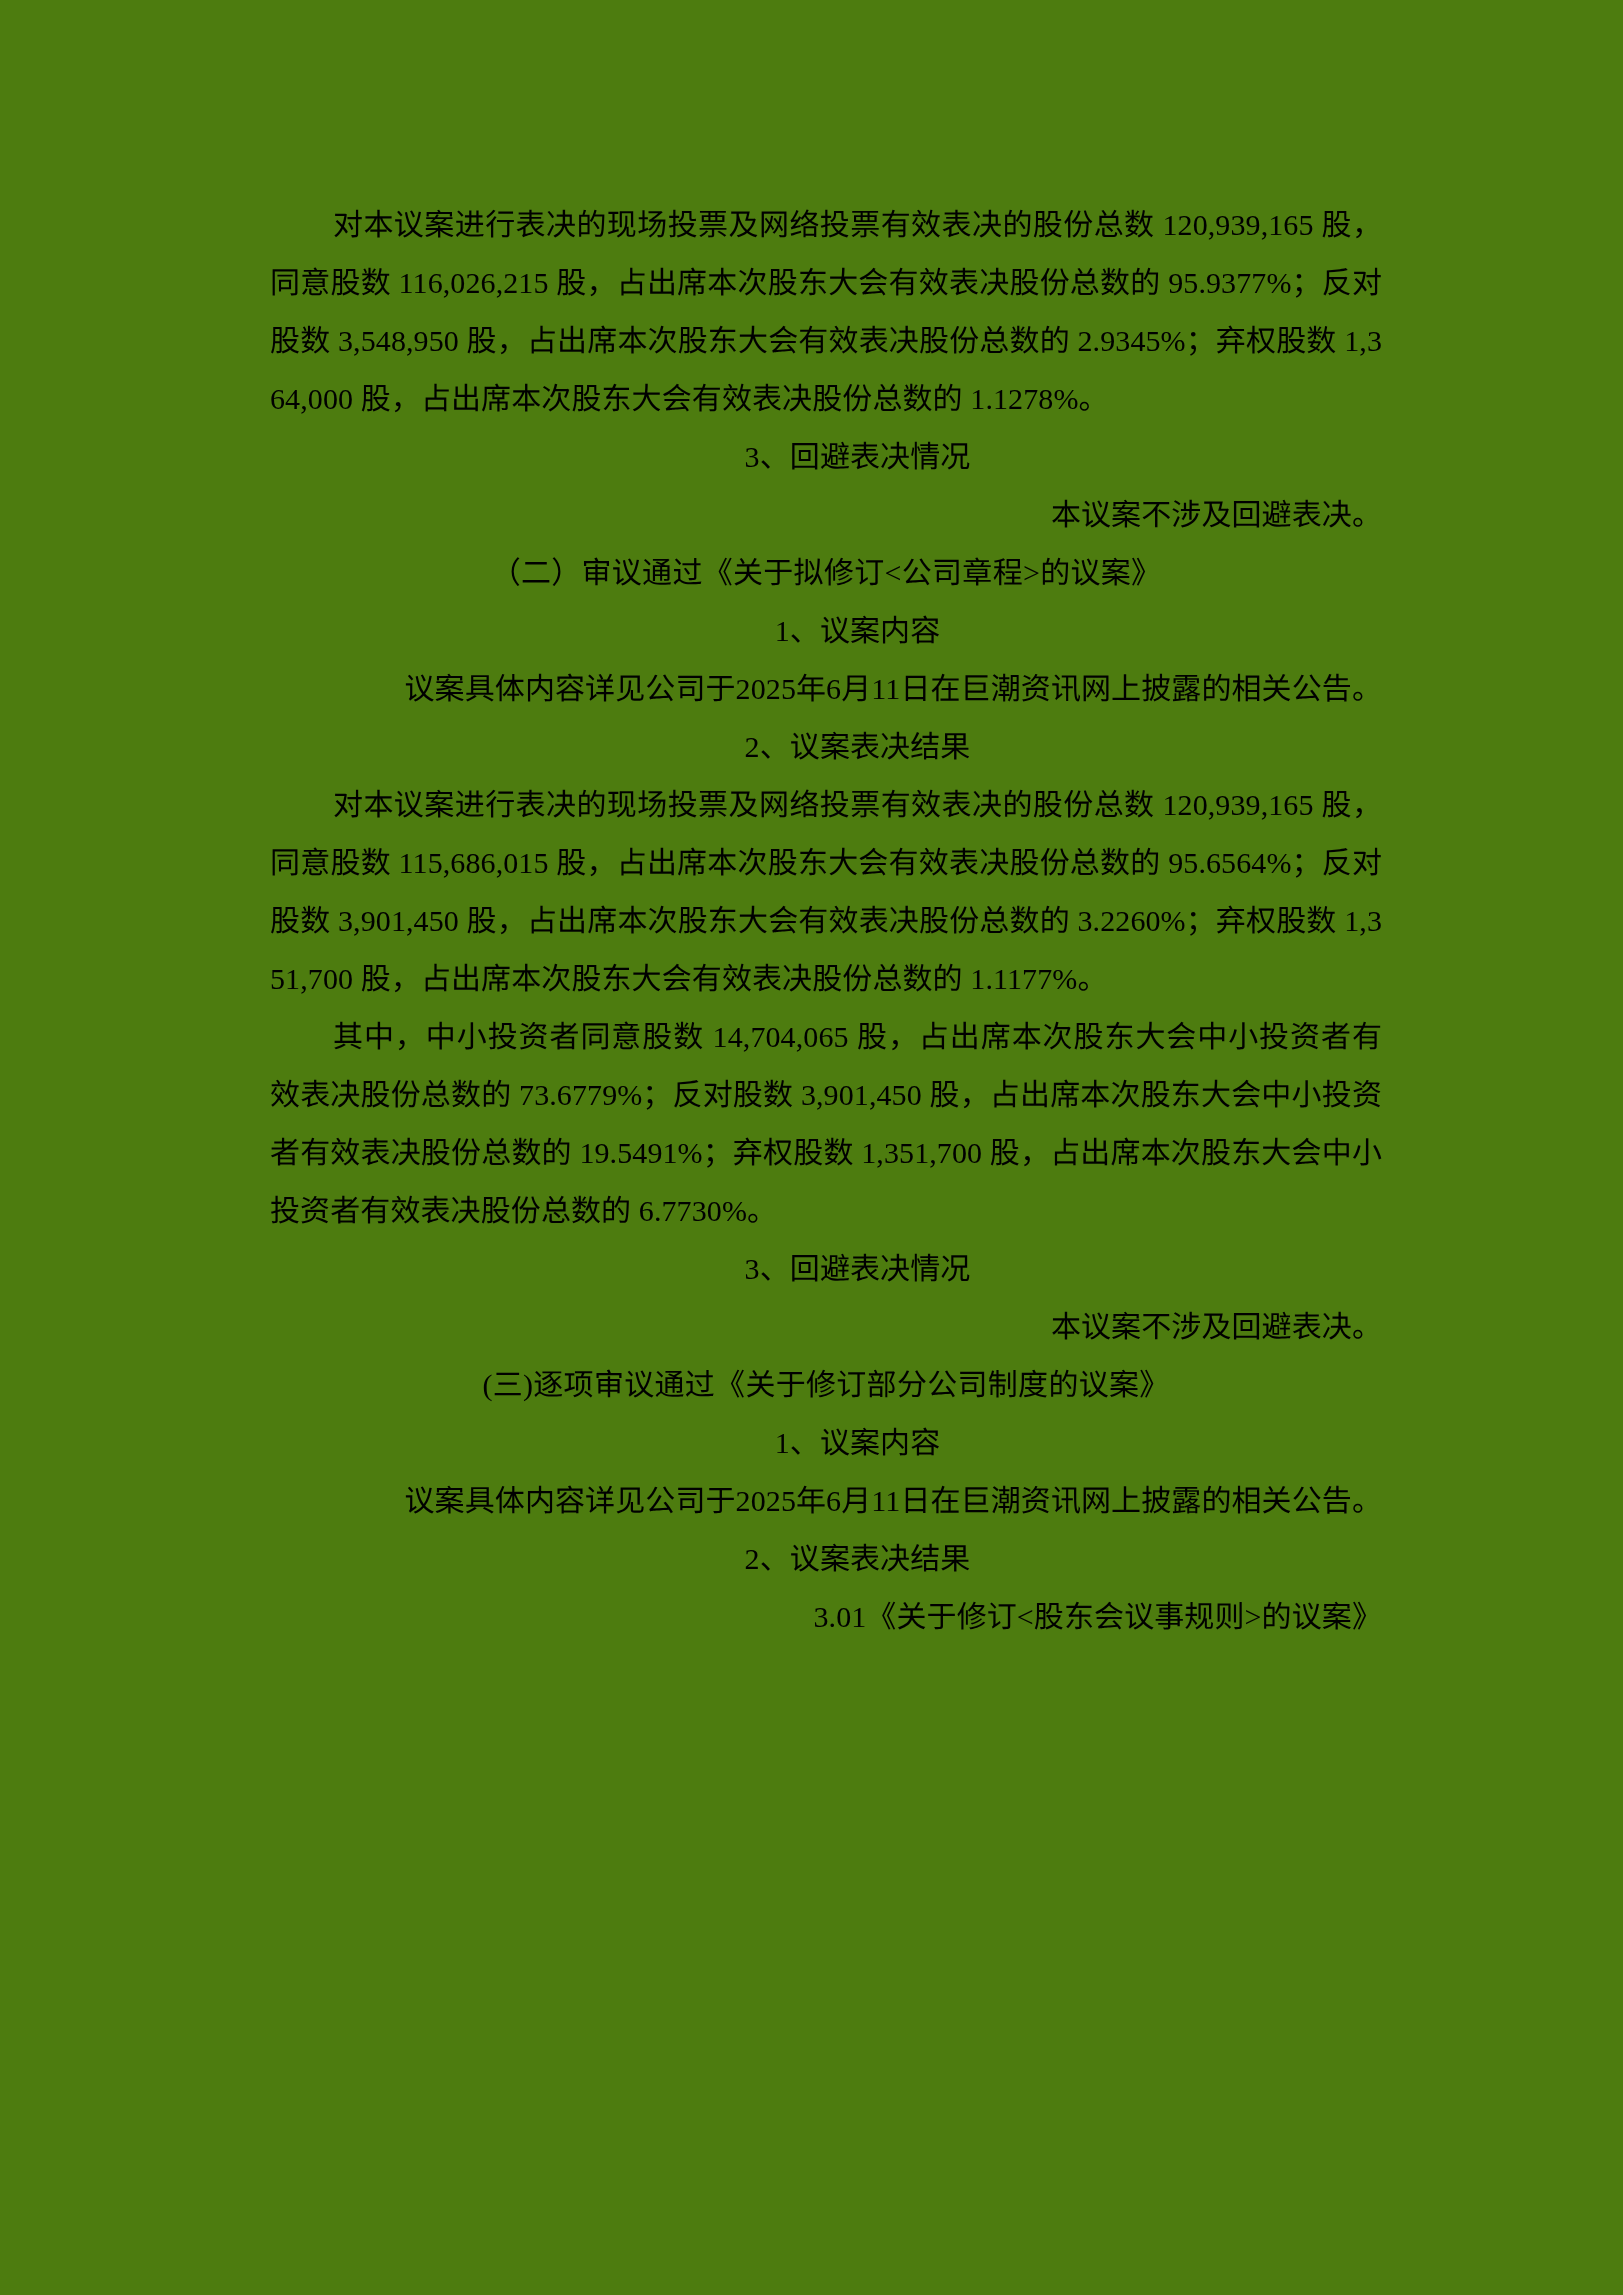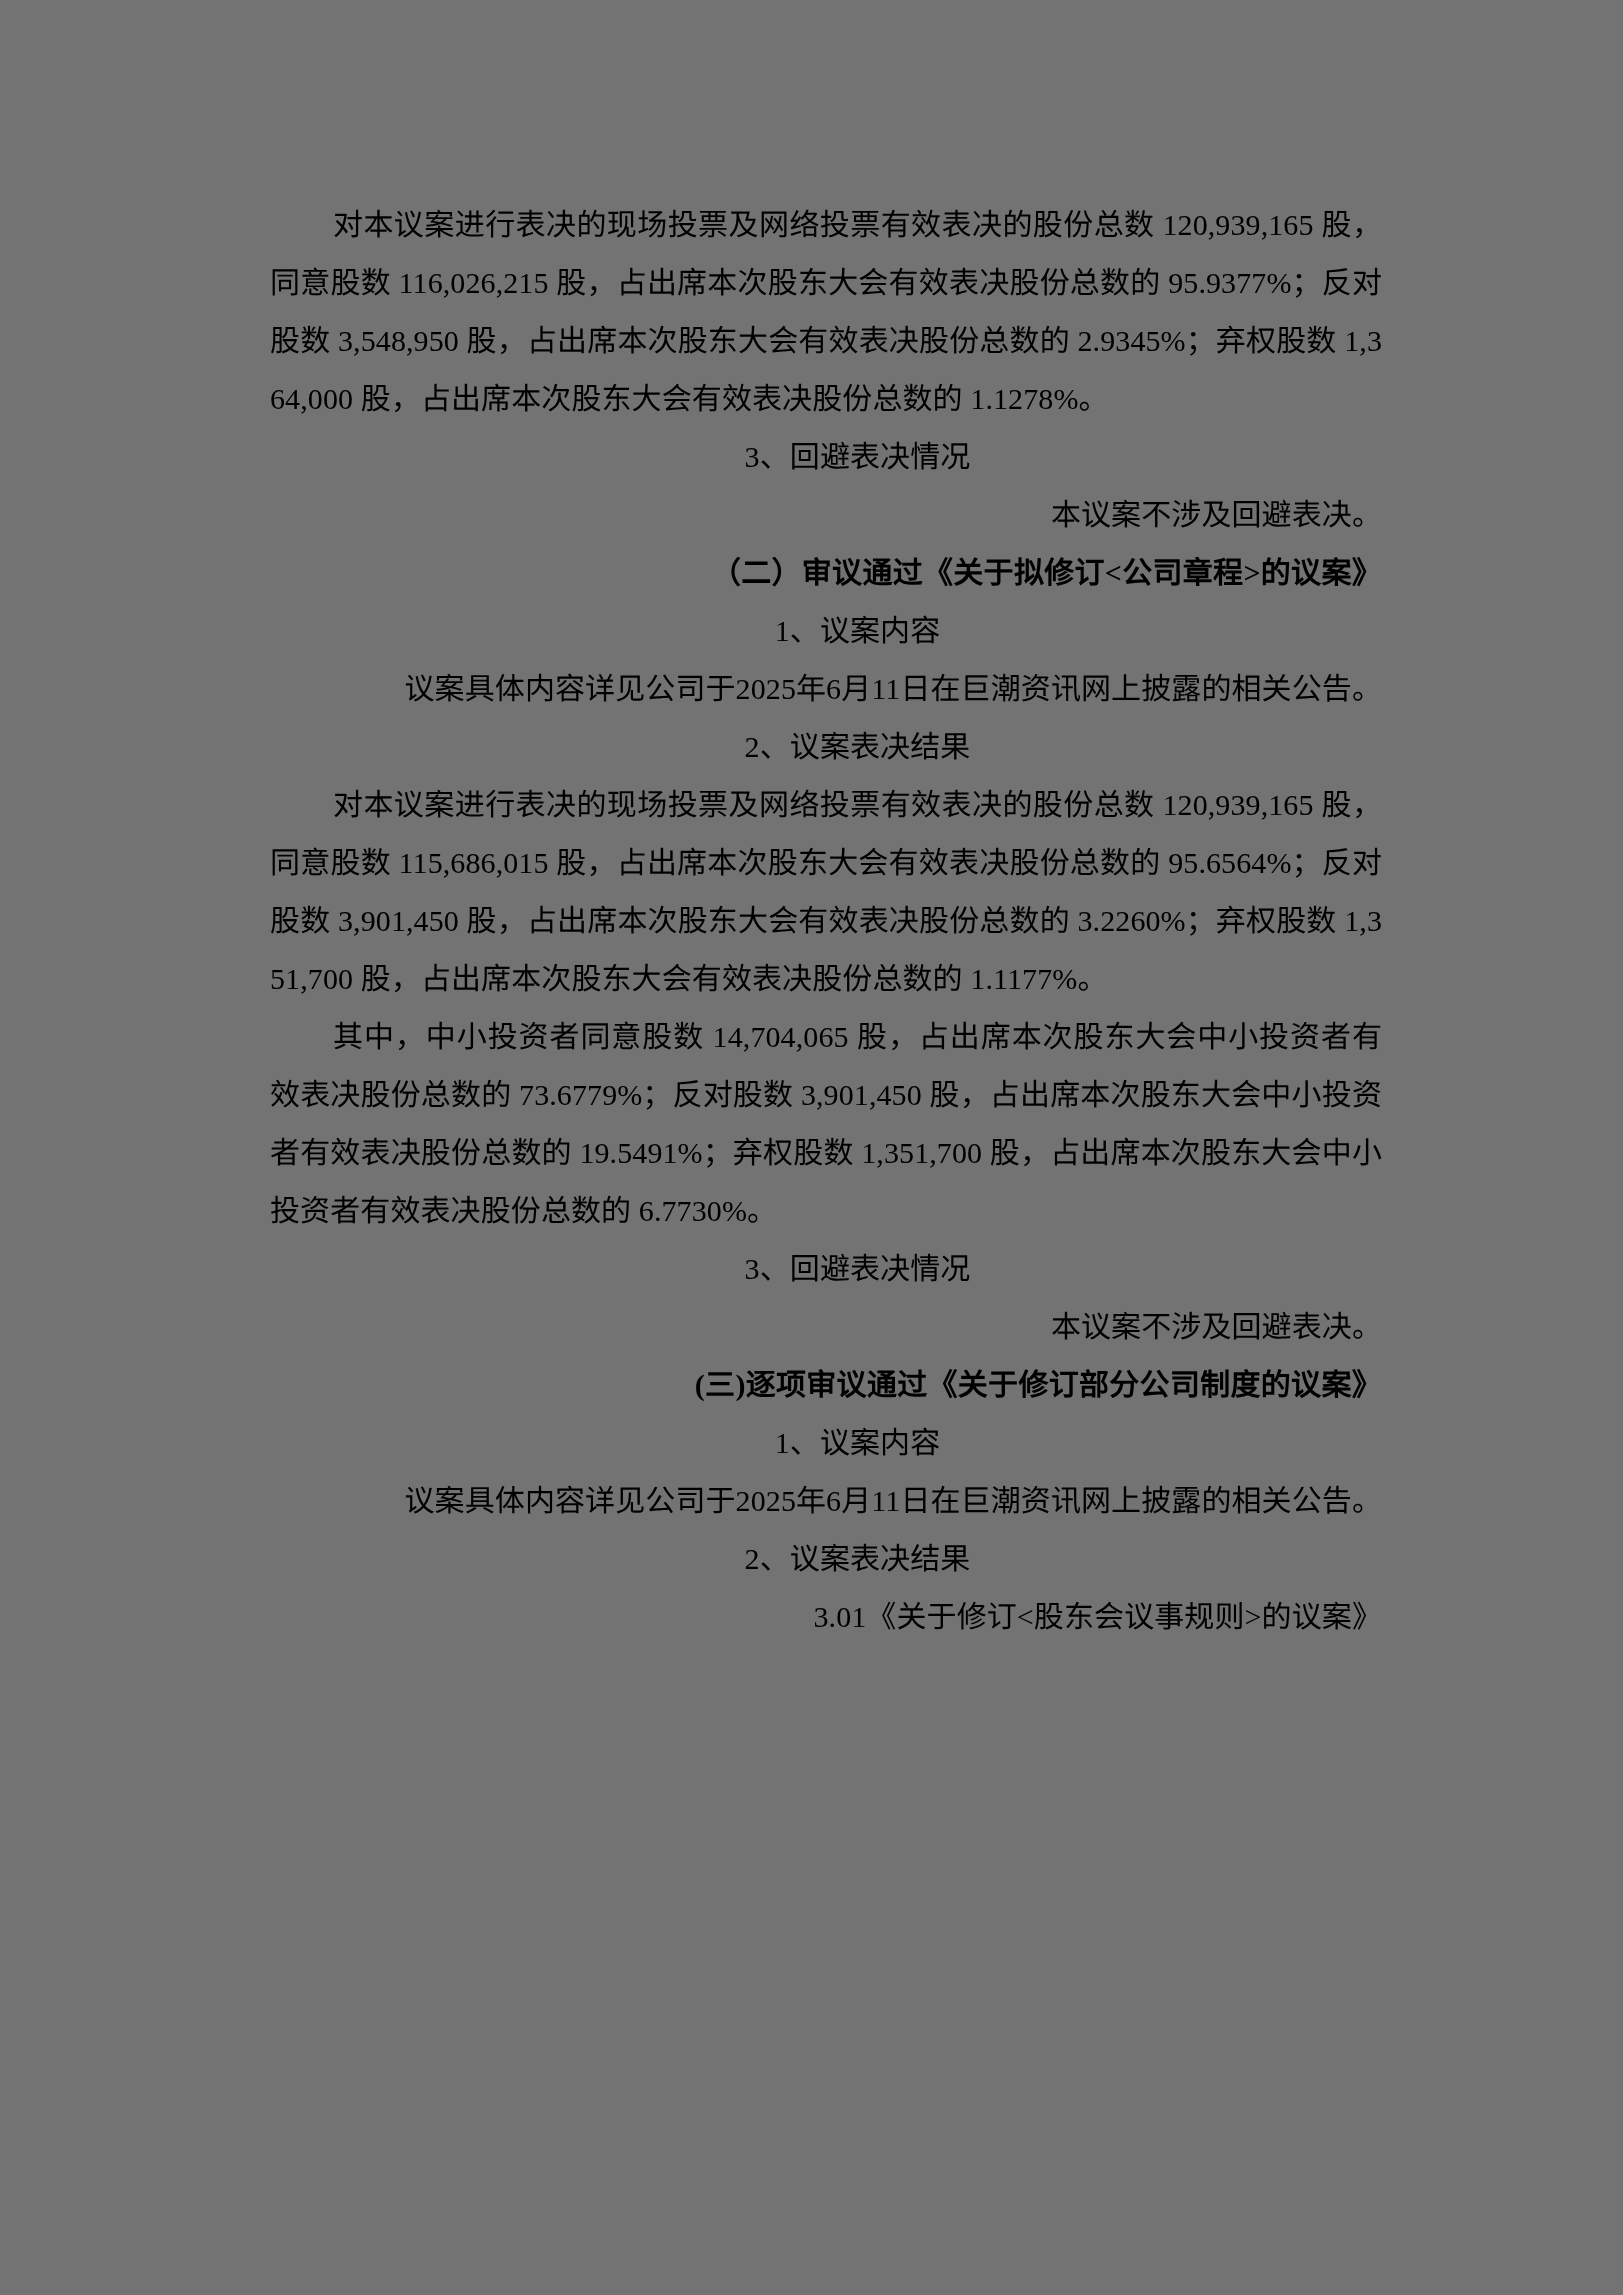--- a/index.html
+++ b/index.html
@@ -5,21 +5,21 @@
 <style>
   html, body {
     margin: 0;
     padding: 0;
     background: #ffffff;
   }
   .page {
     position: relative;
     width: 1623px;
     height: 2295px;
-    background: #737373;
+    background: #4d7c0f;
     margin: 0 auto;
     box-sizing: border-box;
     overflow: hidden;
   }
   .body-area {
     position: absolute;
     left: 270px;
     top: 196px;
     width: 1112px;
   }
@@ -41,22 +41,22 @@
   
   p.indent {
     text-indent: 63px;
   }
   
   p.flat {
     text-align: right;
   }
   
   p.heading {
-    font-weight: bold;
-    text-align: right;
+    font-weight: normal;
+    text-align: center;
     letter-spacing: 0.3px;
   }
   
   p.sublabel {
     text-indent: 63px;
     text-align: center;
   }
 </style>
 </head>
 <body>

